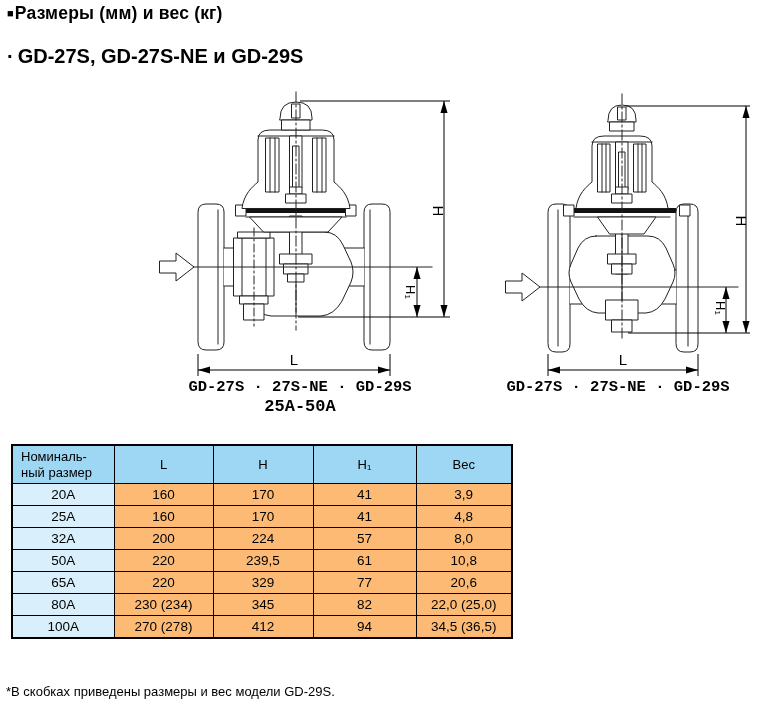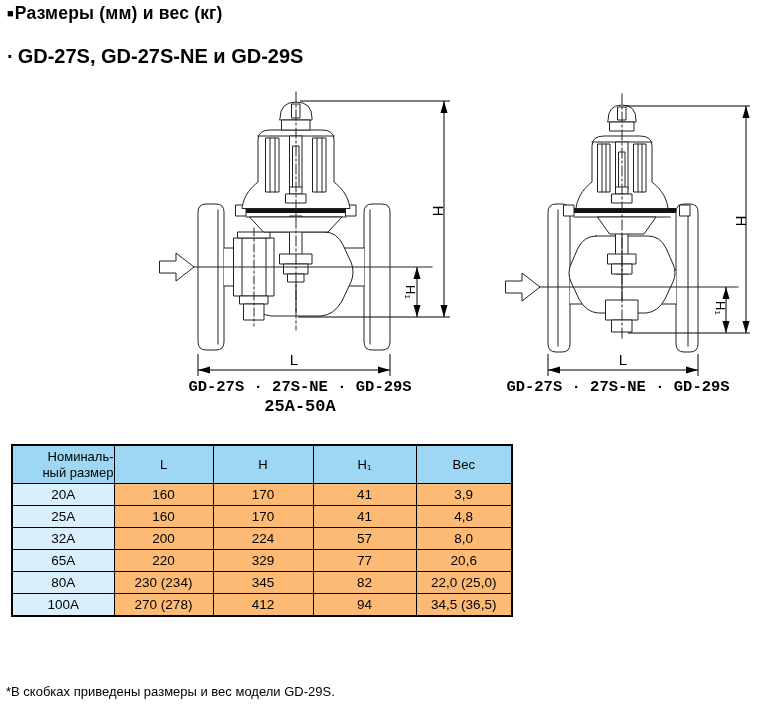--- a/index.html
+++ b/index.html
@@ -22,21 +22,21 @@
   .caption{position:absolute;top:379px;text-align:center;font-weight:bold;line-height:1.15;font-family:Liberation Mono, monospace;}
   .caption.small{left:128px;width:344px;}
   .caption.large{left:478px;width:280px;}
   .caption .line1{font-size:15.5px;}
   .caption .line2{font-size:17px;}
   table.dims{position:absolute;left:11px;top:444px;border-collapse:collapse;
              border:2px solid #000;table-layout:fixed;}
   table.dims td,table.dims th{border:1px solid #000;text-align:center;vertical-align:middle;
              font-weight:normal;padding:0;font-size:13.5px;}
   table.dims thead th{background:var(--header-blue);height:37px;font-size:13px;line-height:1.2;}
-  table.dims thead th.first{white-space:pre-line;text-align:right;padding-left:8px;}
+  table.dims thead th.first{white-space:pre-line;text-align:left;padding-left:8px;}
   table.dims tbody td{height:21px;background:#fdba74;}
   table.dims tbody td.rowhead{background:var(--rowhead-blue);}
   .footnote{position:absolute;left:6px;top:684px;font-size:13px;}
   svg text{font-family:"Liberation Sans","DejaVu Sans",sans-serif;fill:#000;}
 </style>
 </head>
 <body>
 
 <div class="page-title">
   <span class="sq">■</span><span>Размеры (мм) и вес (кг)</span>
@@ -206,20 +206,27 @@
         <td>4,8</td>
       </tr>
       <tr>
         <td class="rowhead">32A</td>
         <td>200</td>
         <td>224</td>
         <td>57</td>
         <td>8,0</td>
       </tr>
       <tr>
+        <td class="rowhead">50A</td>
+        <td>220</td>
+        <td>239,5</td>
+        <td>61</td>
+        <td>10,8</td>
+      </tr>
+      <tr>
         <td class="rowhead">65A</td>
         <td>220</td>
         <td>329</td>
         <td>77</td>
         <td>20,6</td>
       </tr>
       <tr>
         <td class="rowhead">80A</td>
         <td>230 (234)</td>
         <td>345</td>

